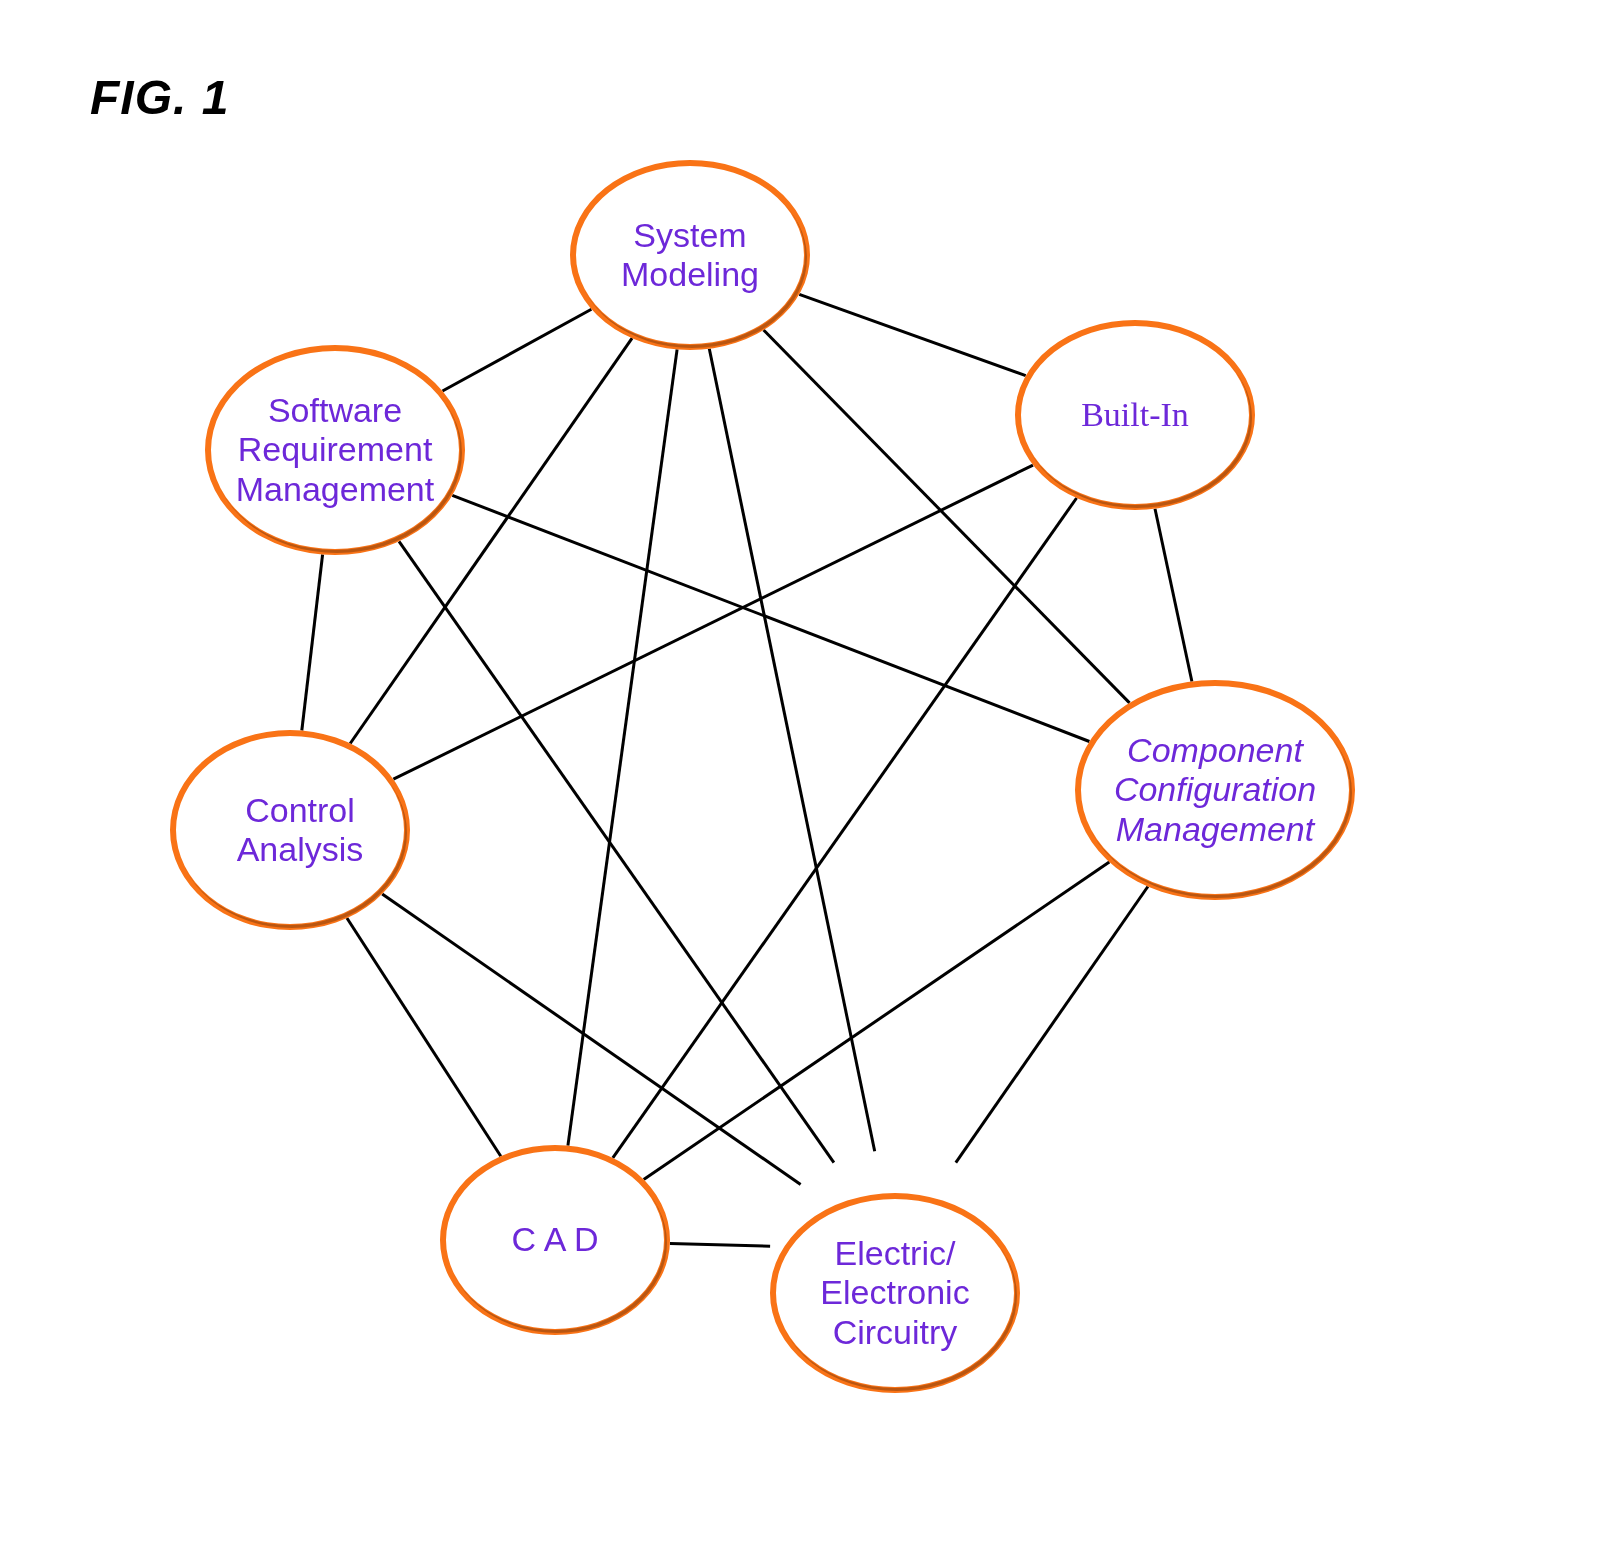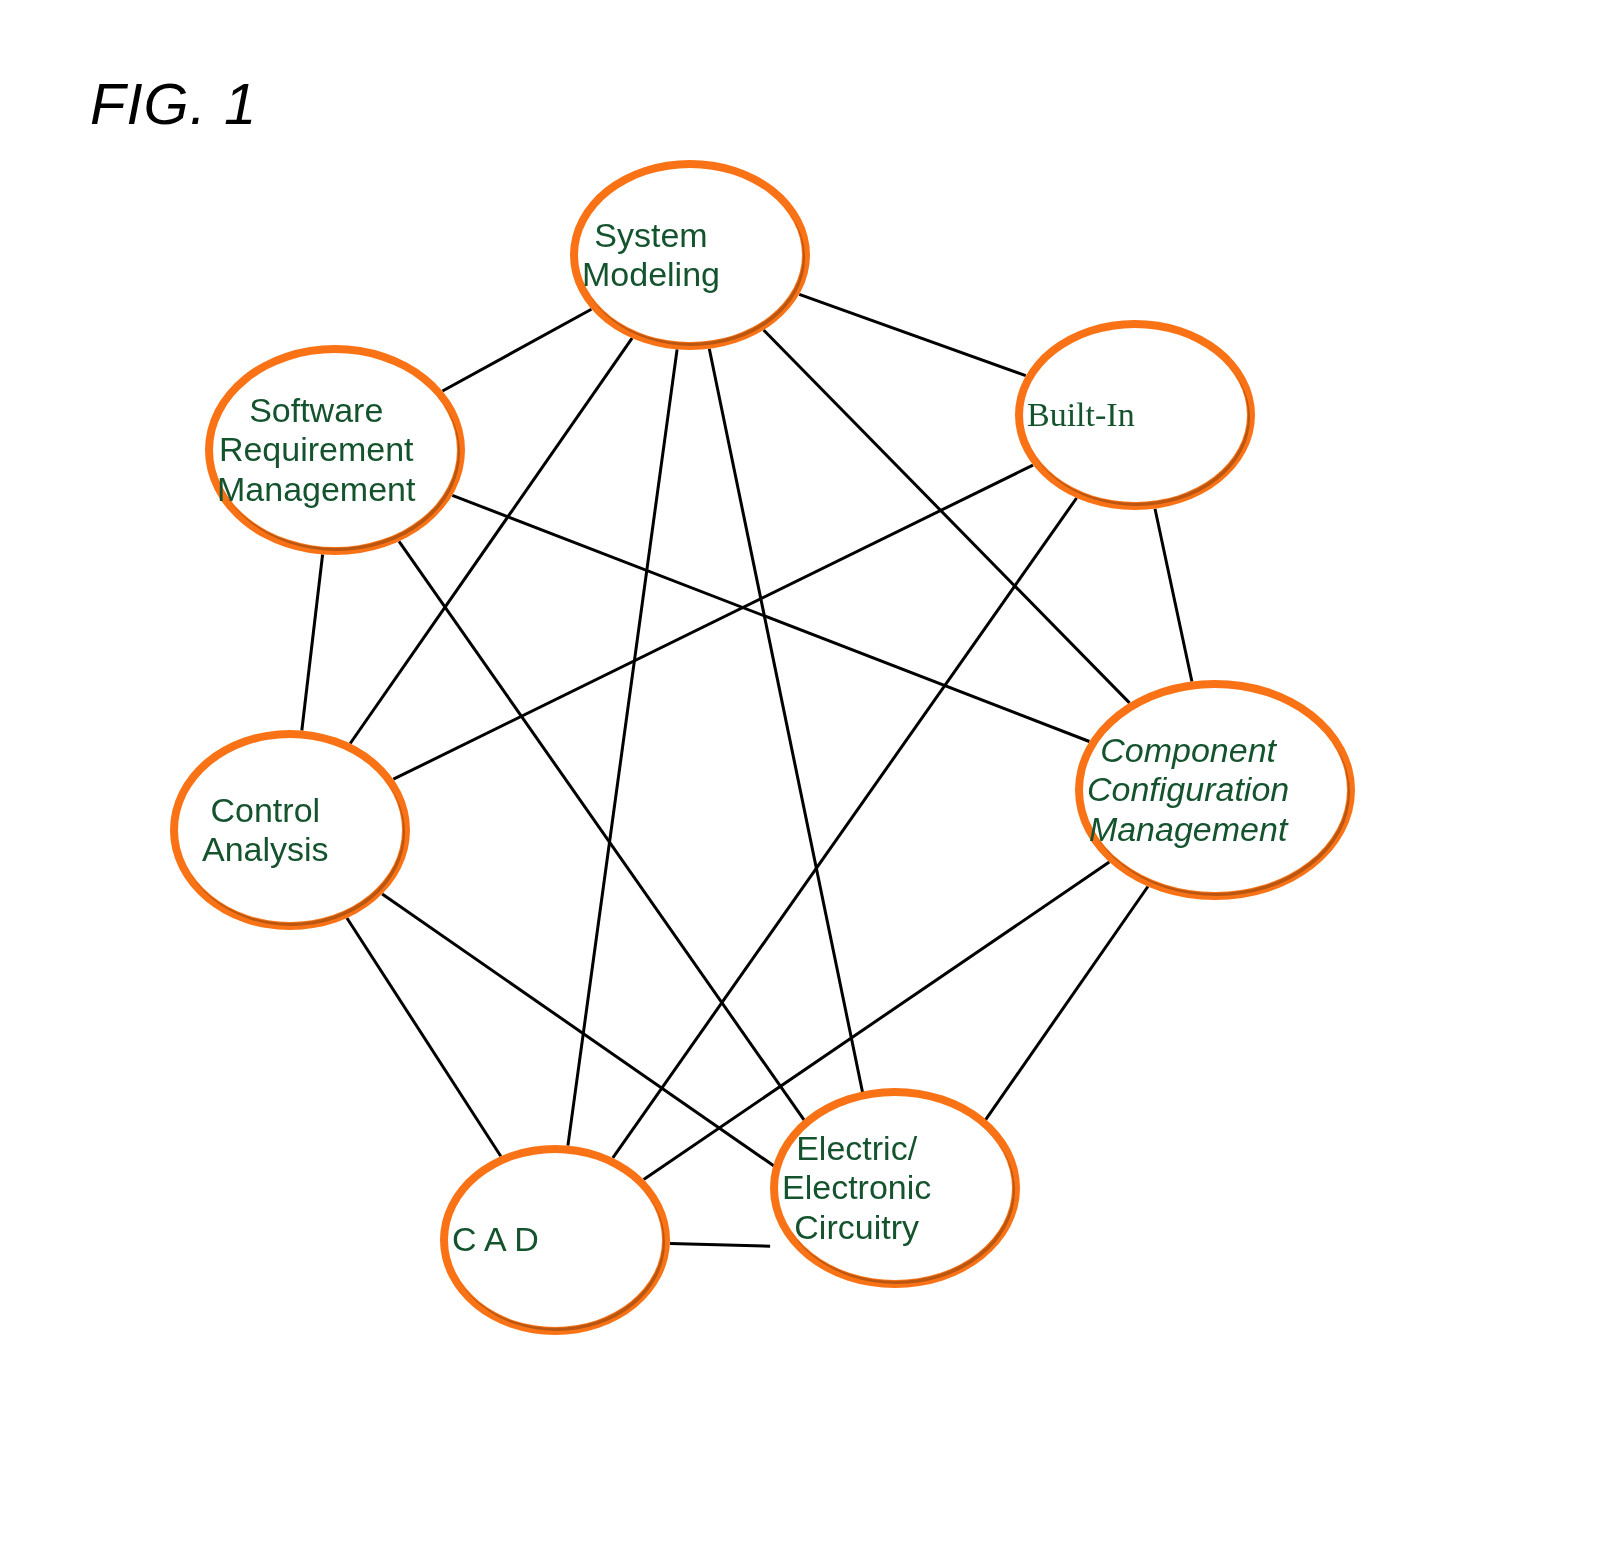--- a/index.html
+++ b/index.html
@@ -8,43 +8,43 @@
     width: 1612px;
     height: 1544px;
     background: #ffffff;
     font-family: Arial, Helvetica, sans-serif;
     position: relative;
   }
   .figure-title {
     position: absolute;
     top: 70px;
     left: 90px;
-    font-size: 58px;
-    font-weight: 400;
+    font-size: 48px;
+    font-weight: 700;
     font-style: italic;
     letter-spacing: 1px;
     color: #000;
   }
   svg.edges {
     position: absolute;
     top: 0;
     left: 0;
   }
   .node {
     position: absolute;
-    border: 8px solid #f97316;
+    border: 6px solid #f97316;
     border-radius: 50%;
     background: #ffffff;
     display: flex;
     align-items: center;
-    justify-content: flex-start;
+    justify-content: center;
     text-align: center;
     font-size: 34px;
     line-height: 1.15;
-    color: #14532d;
+    color: #6d28d9;
     box-sizing: border-box;
     padding: 4px;
   }
   .node .label {
     pointer-events: none;
   }
   
   .node::after{
     content:"";
     position:absolute;
@@ -99,18 +99,18 @@
 Analysis</span>
     </div>
     <div class="node" style="left: 1075px; top: 680px; width: 280px; height: 220px; font-style: italic;">
       <span class="label" style="white-space: pre-line;">Component
 Configuration
 Management</span>
     </div>
     <div class="node" style="left: 440px; top: 1145px; width: 230px; height: 190px;">
       <span class="label" style="white-space: pre-line;">C A D</span>
     </div>
-    <div class="node" style="left: 770px; top: 1088px; width: 250px; height: 200px;">
+    <div class="node" style="left: 770px; top: 1193px; width: 250px; height: 200px;">
       <span class="label" style="white-space: pre-line;">Electric/
 Electronic
 Circuitry</span>
     </div>
   </div>
 
 </body></html>

